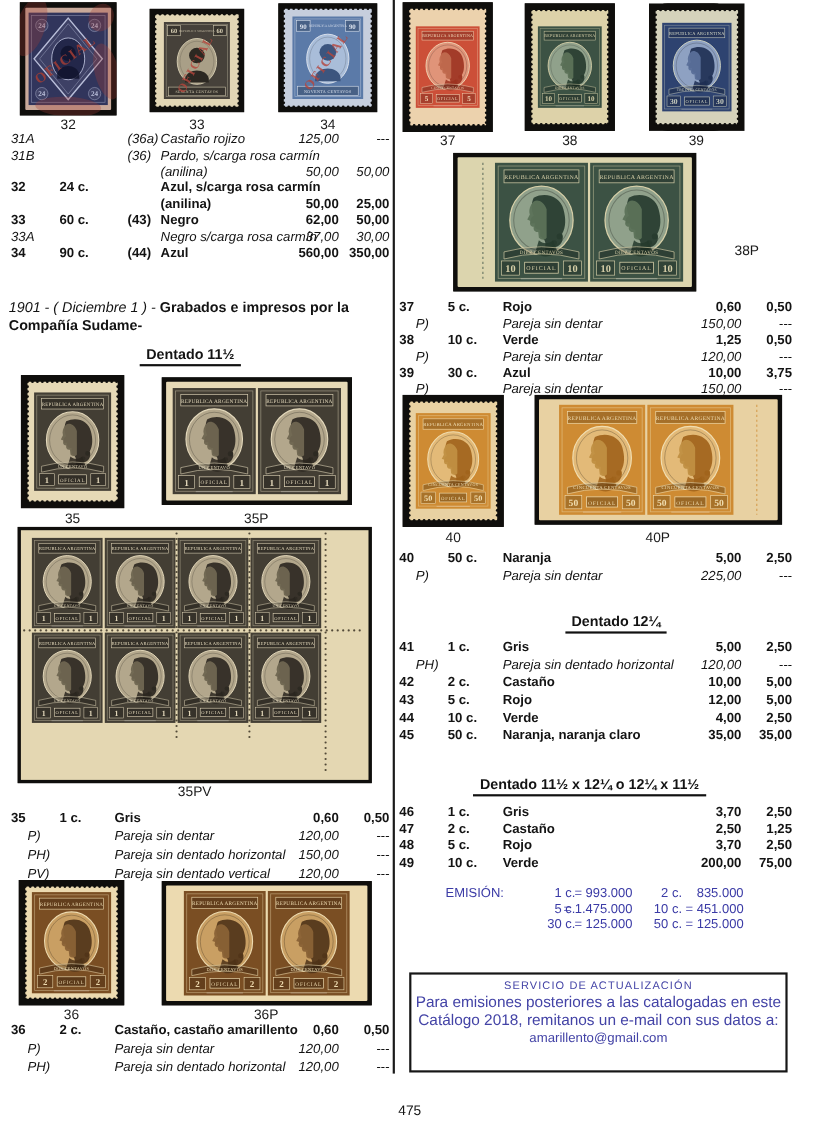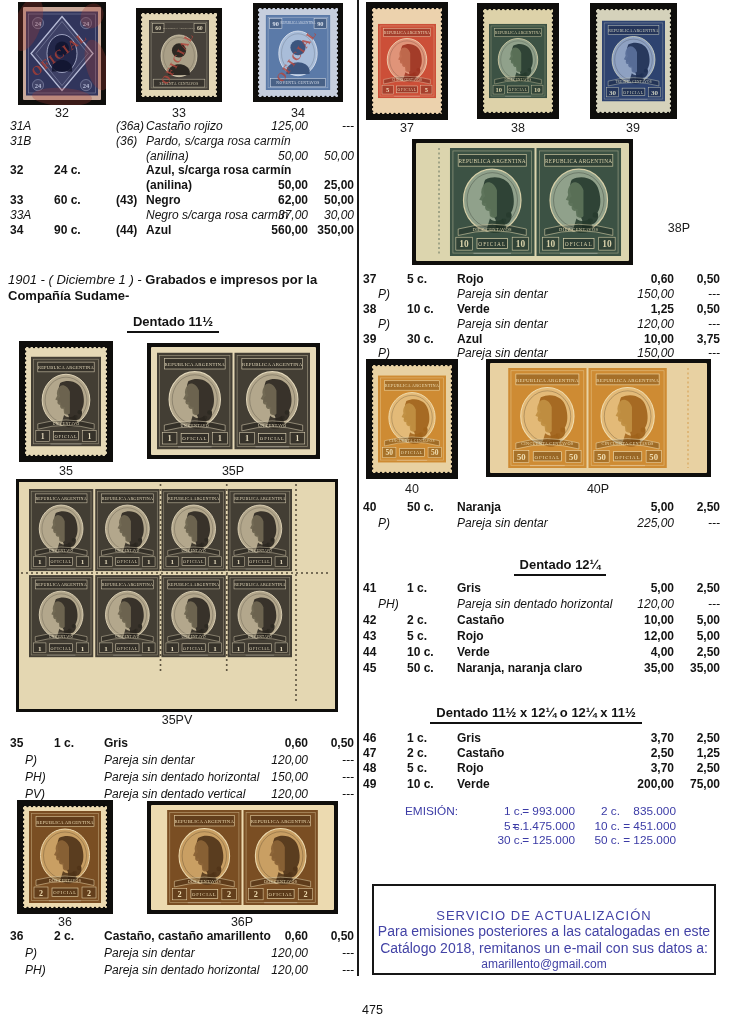--- a/index.html
+++ b/index.html
@@ -31,21 +31,21 @@
   .emision{position:absolute;width:357px;color:#3b3ba6;font-size:11.8px;}
   .em-row{position:relative;height:14.6px;}
   .em-row span{position:absolute;top:0;white-space:nowrap;line-height:13px;}
   .em-label{left:42px;}
   .e1{right:197px;}
   .e2{right:145px;}
   .e3{right:100px;}
   .e4{right:44px;}
   .servicebox{position:absolute;left:372px;top:884px;width:344px;height:91px;border:2.5px solid #161616;
               box-sizing:border-box;color:#4343a6;text-align:center;}
-  .servicebox .title{font-size:13px;letter-spacing:1px;margin-top:22px;}
+  .servicebox .title{font-size:10px;letter-spacing:1px;margin-top:5px;}
   .servicebox .line{font-size:14px;line-height:16.5px;}
   .servicebox .mail{font-size:12px;margin-top:1px;}
   .pagenum{position:absolute;left:335px;top:1003px;width:75px;text-align:center;font-size:12.5px;}
 </style>
 </head>
 <body>
 
 <div class="page">
 
   <div class="divider" style="left:357px;top:0;width:2px;height:976px;"></div>

